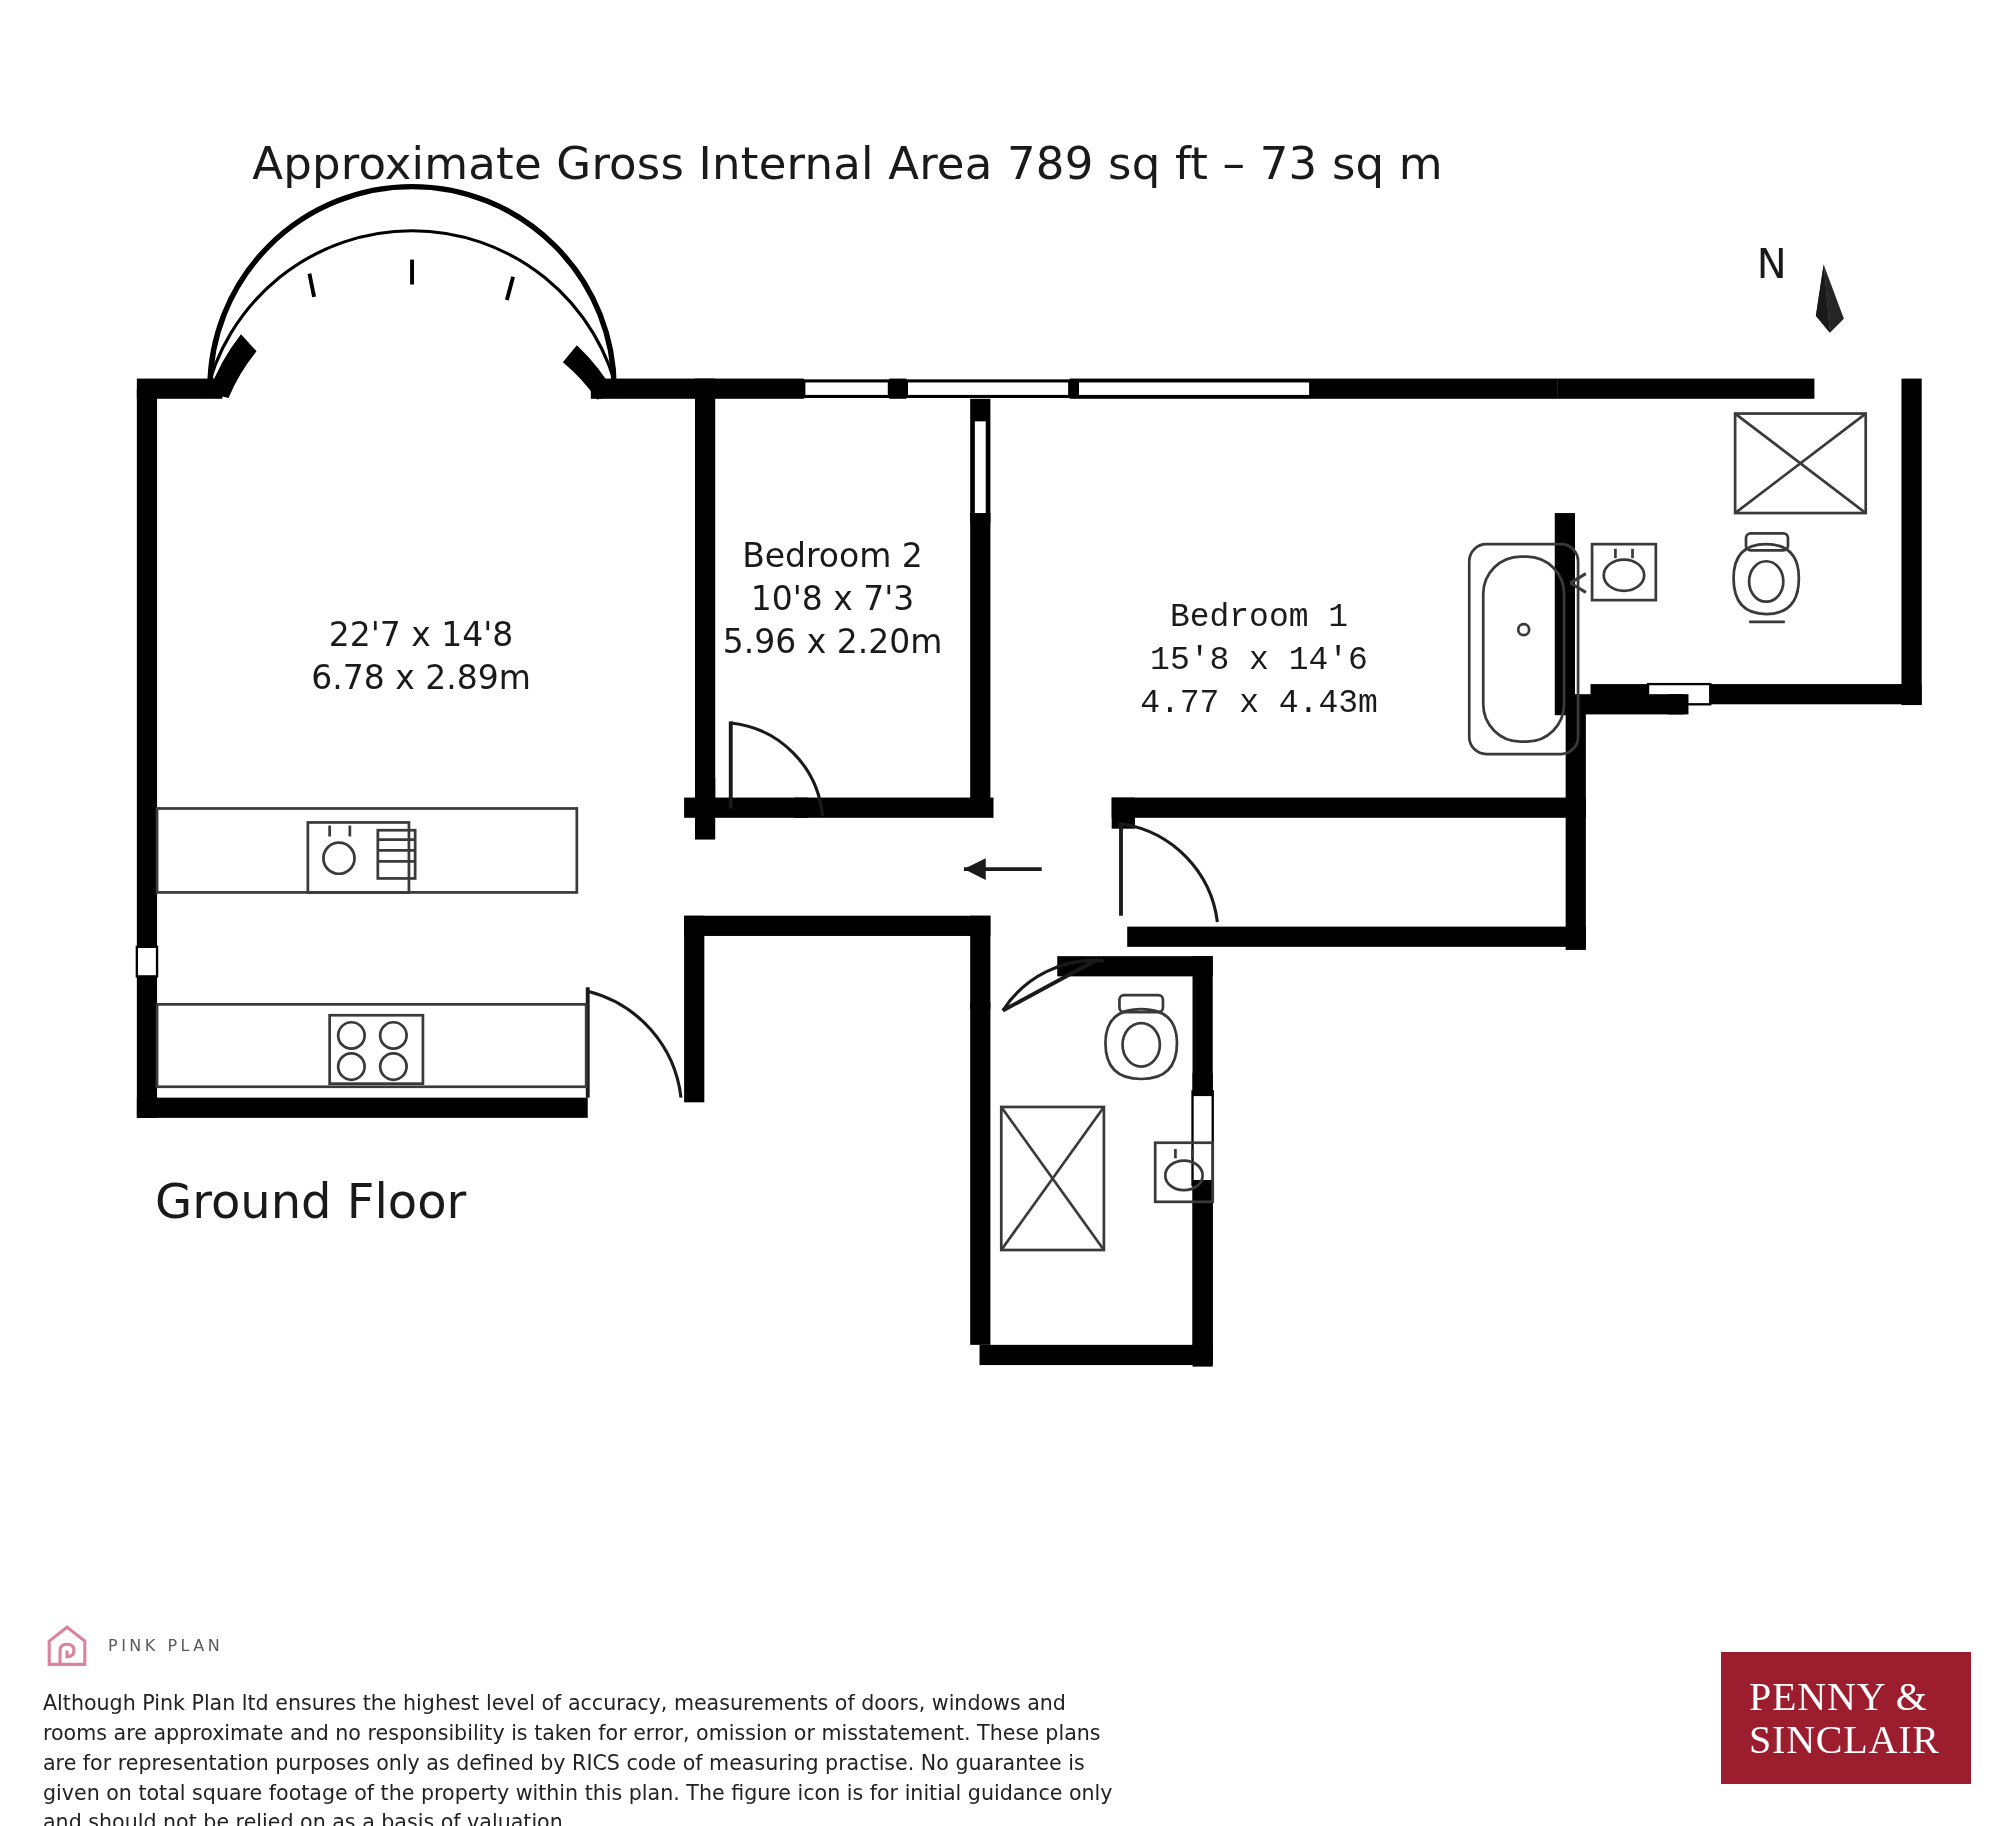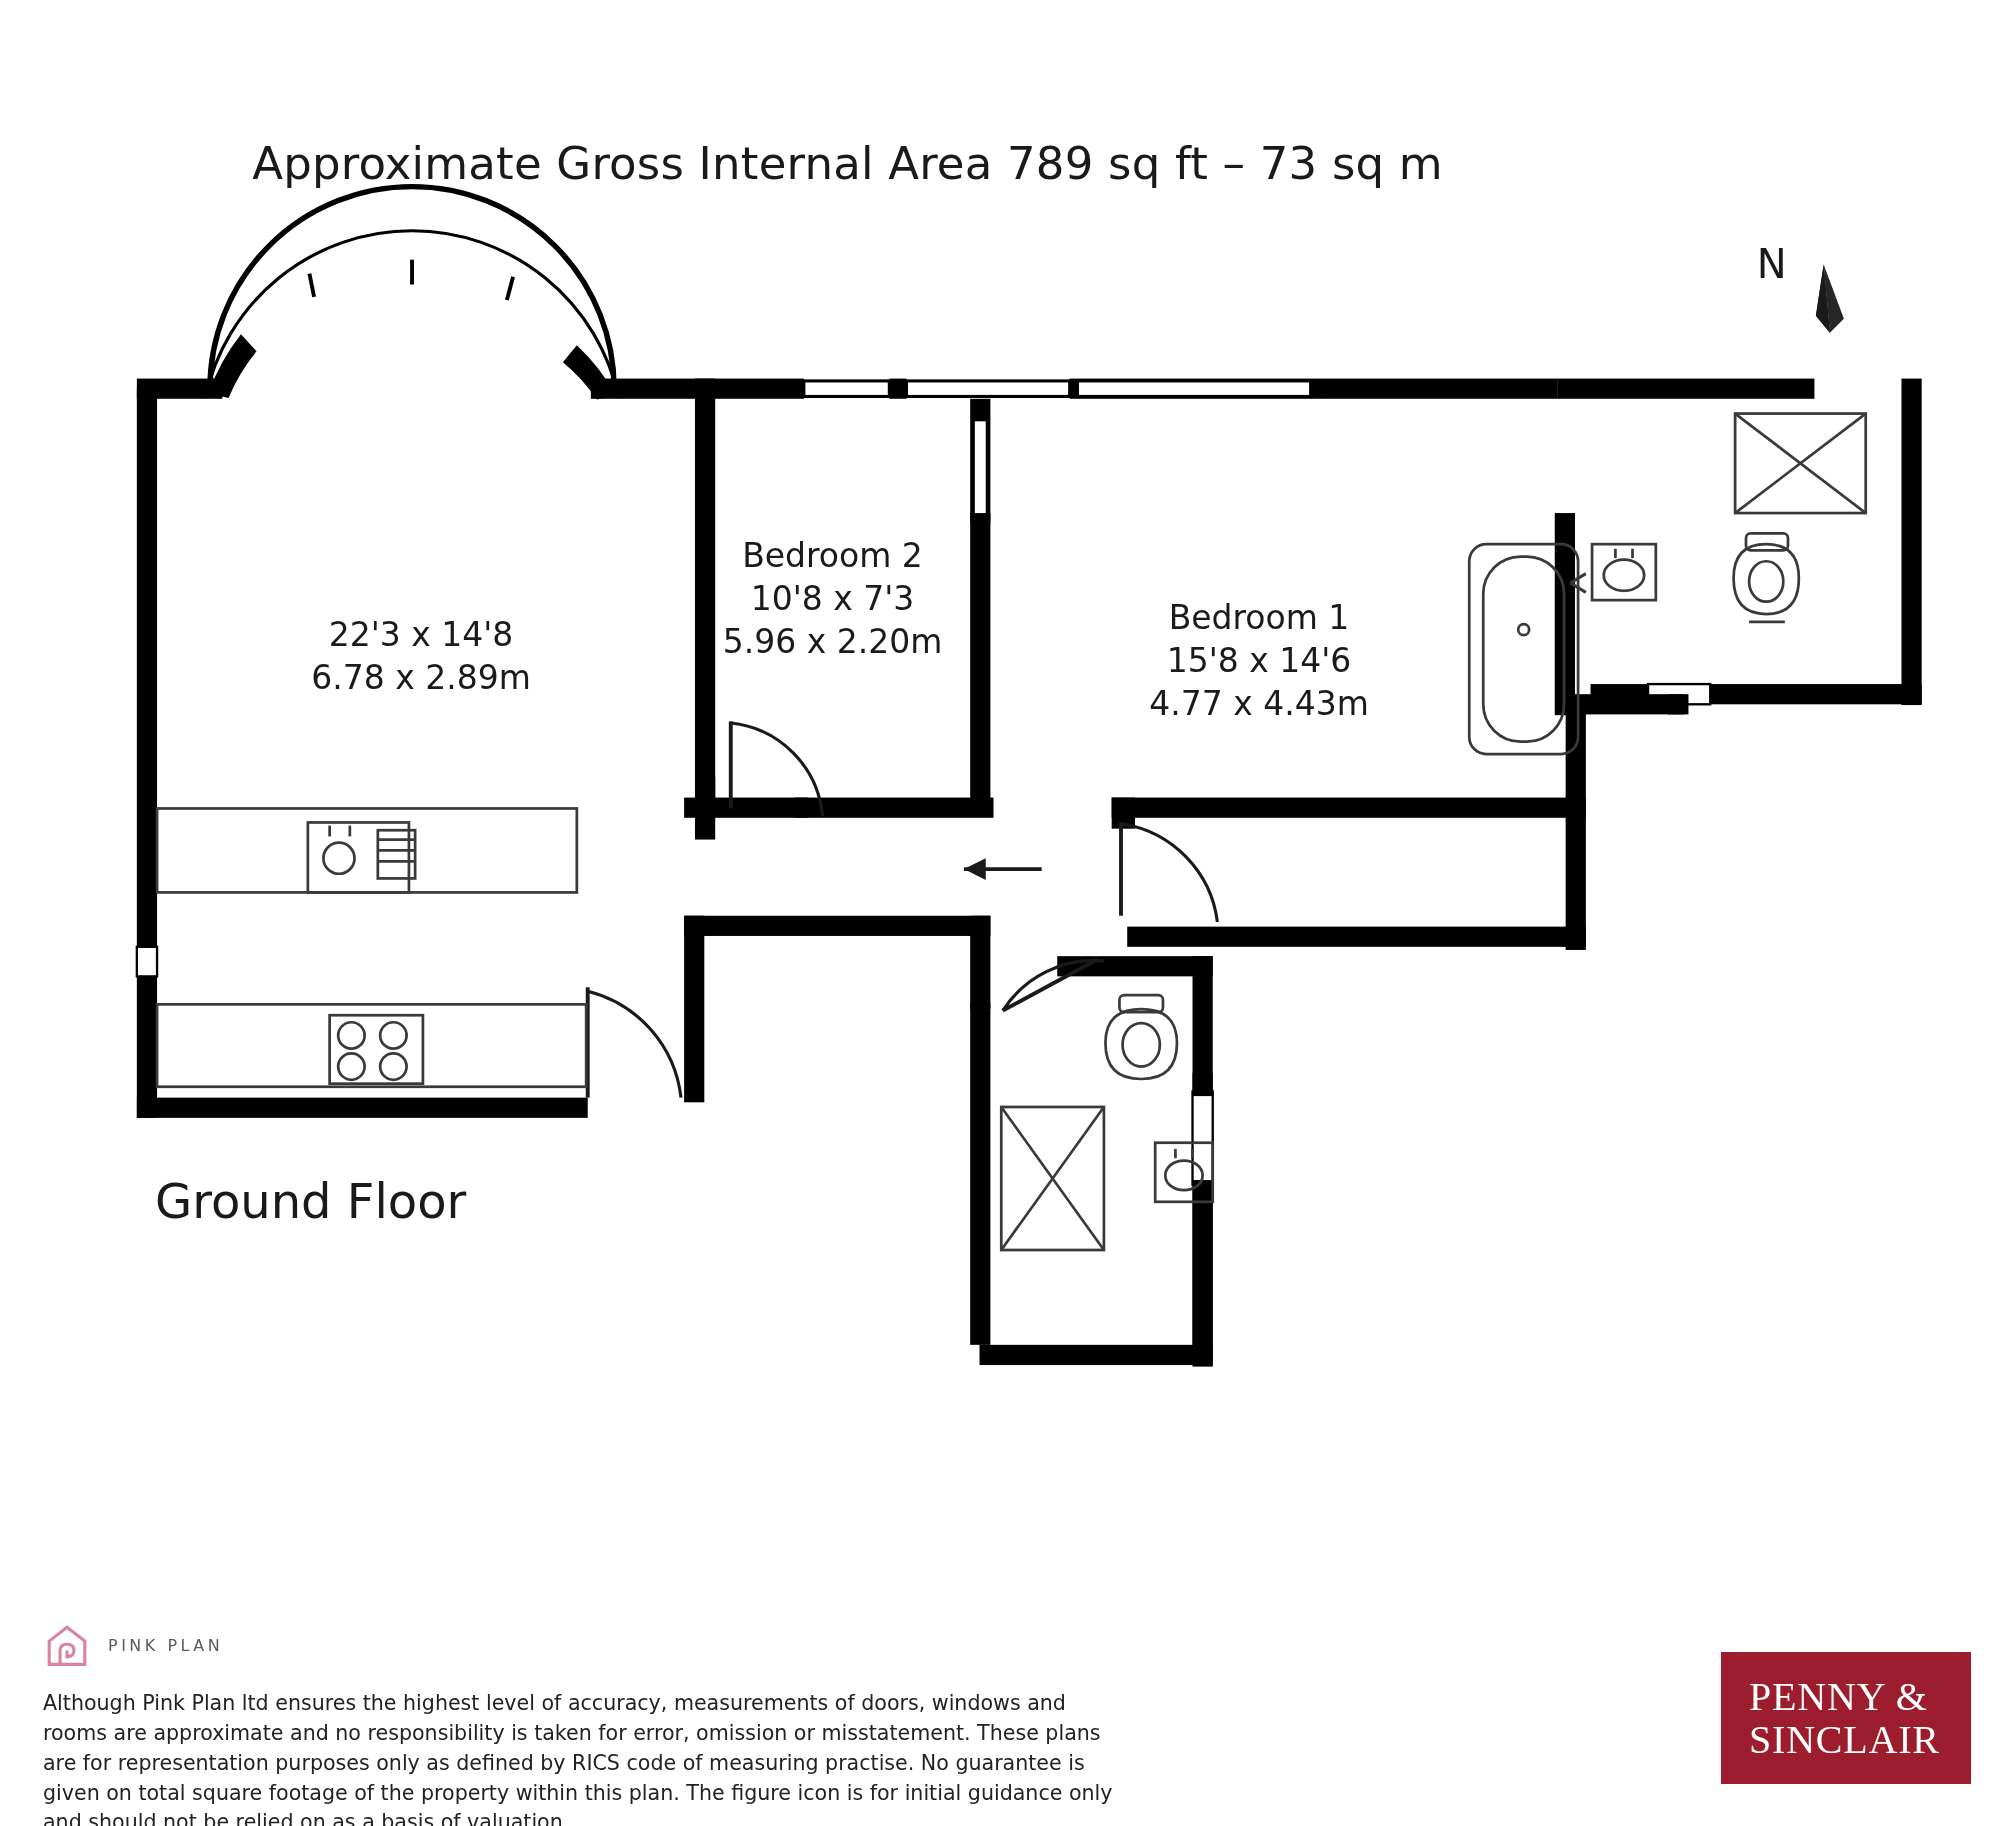--- a/index.html
+++ b/index.html
@@ -45,21 +45,21 @@
     font-size: 31px;
     color: #1a1a1a;
     white-space: nowrap;
   }
   .room-label .rl-name { font-size: 33px; }
   .room-label .rl-imp  { font-size: 33px; }
   .room-label .rl-met  { font-size: 33px; }
 
   #label-kdl { left: 180px; top: 614px; width: 482px; }
   #label-bed2 { left: 704px; top: 535px; width: 257px; }
-  #label-bed1 { left: 1119px; top: 597px; width: 280px; }
+  #label-bed1 { left: 1119px; top: 597px; width: 280px; font-family: Liberation Mono, monospace; }
 
   .compass {
     position: absolute;
     left: 1749px;
     top: 241px;
     width: 140px;
     height: 109px;
   }
   .compass .n-letter {
     position: absolute;
@@ -269,21 +269,21 @@
       <line x1="1512" y1="1478" x2="1512" y2="1490"></line>
       <line x1="1534" y1="1478" x2="1534" y2="1490"></line>
 
       <rect x="1288" y="1424" width="132" height="184"></rect>
       <line x1="1288" y1="1424" x2="1420" y2="1608"></line>
       <line x1="1420" y1="1424" x2="1288" y2="1608"></line>
     </g>
   </svg>
 
   <div class="room-label" id="label-kdl">
-    <div class="rl-imp">22'3 x 14'8</div>
+    <div class="rl-imp">22'7 x 14'8</div>
     <div class="rl-met">6.78 x 2.89m</div>
   </div>
 
   <div class="room-label" id="label-bed2">
     <div class="rl-name">Bedroom 2</div>
     <div class="rl-imp">10'8 x 7'3</div>
     <div class="rl-met">5.96 x 2.20m</div>
   </div>
 
   <div class="room-label" id="label-bed1">

